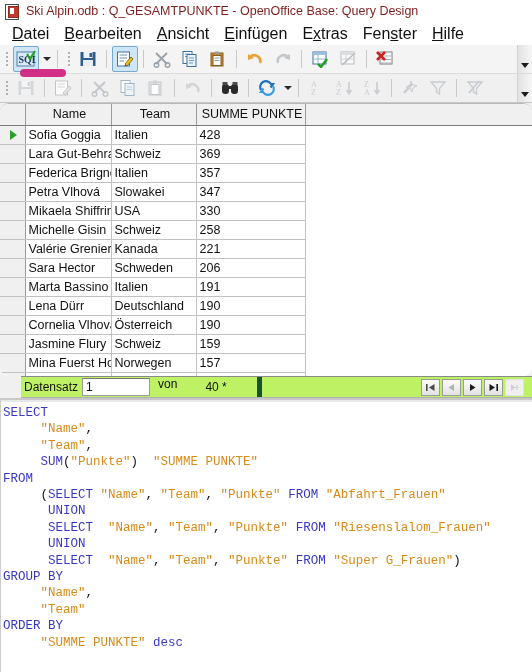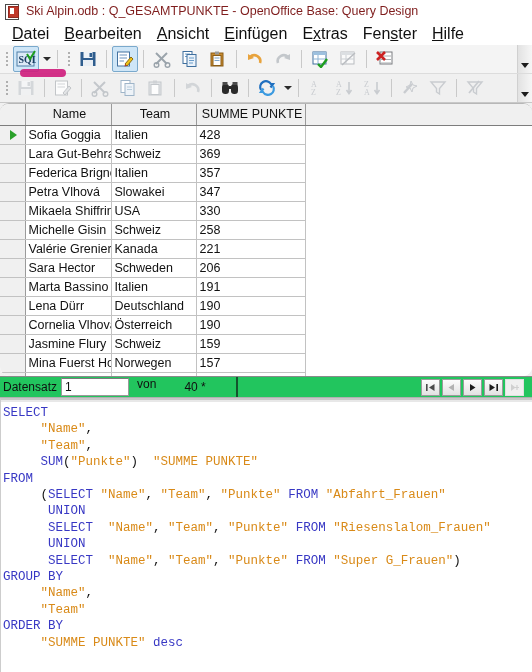--- a/index.html
+++ b/index.html
@@ -200,25 +200,26 @@
     border-top: 5px solid transparent;
     border-bottom: 5px solid transparent;
     display:block;
   }
 
   
   .navbar {
     height: 20px;
     display: flex;
     align-items: stretch;
-    background: #22c55e;
+    background: #bef264;
     border-top: 1px solid #8a8a8a;
     border-bottom: 1px solid #b0b0b0;
     font-size: 12px;
     color: #101010;
+    margin-left: 21px;
   }
   .nav-label {
     display:flex; align-items:center;
     padding: 0 4px 0 3px;
     white-space: nowrap;
   }
   .nav-input {
     width: 68px;
     background: #ffffff;
     border: 1px solid #9a9a9a;
@@ -230,21 +231,21 @@
     box-sizing: border-box;
   }
   .nav-von {
     display:flex; align-items:center;
     padding: 0 6px 7px 8px;
   }
   .nav-count {
     display:flex; align-items:center;
     min-width: 52px;
     padding-left: 22px;
-    border-right: 2px solid #14532d;
+    border-right: 5px solid #14532d;
     text-align: center;
   }
   .nav-btns {
     display:flex; align-items:center;
     margin-left: auto;
     padding-right: 8px;
     gap: 2px;
   }
   .nav-btn {
     width: 17px; height: 15px;

